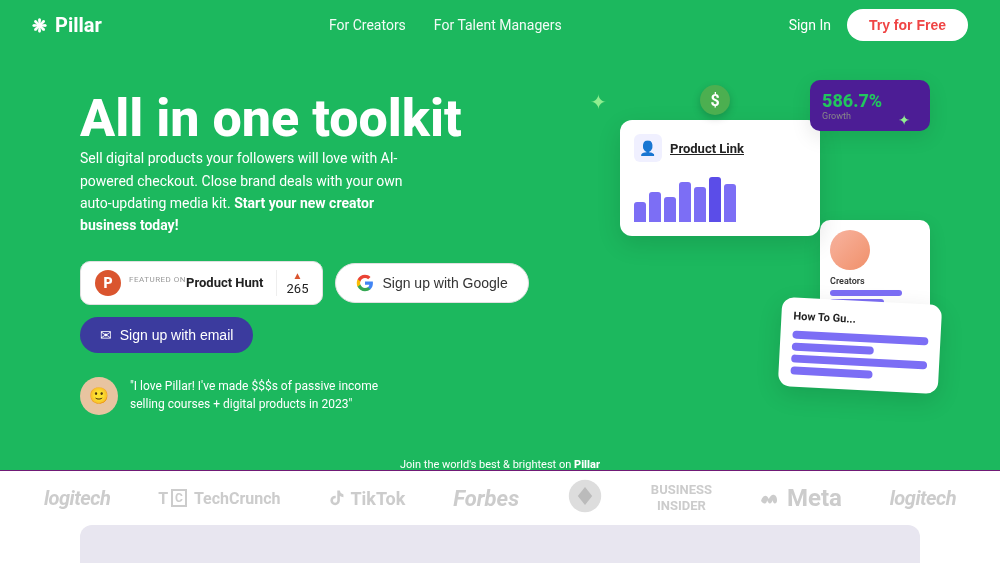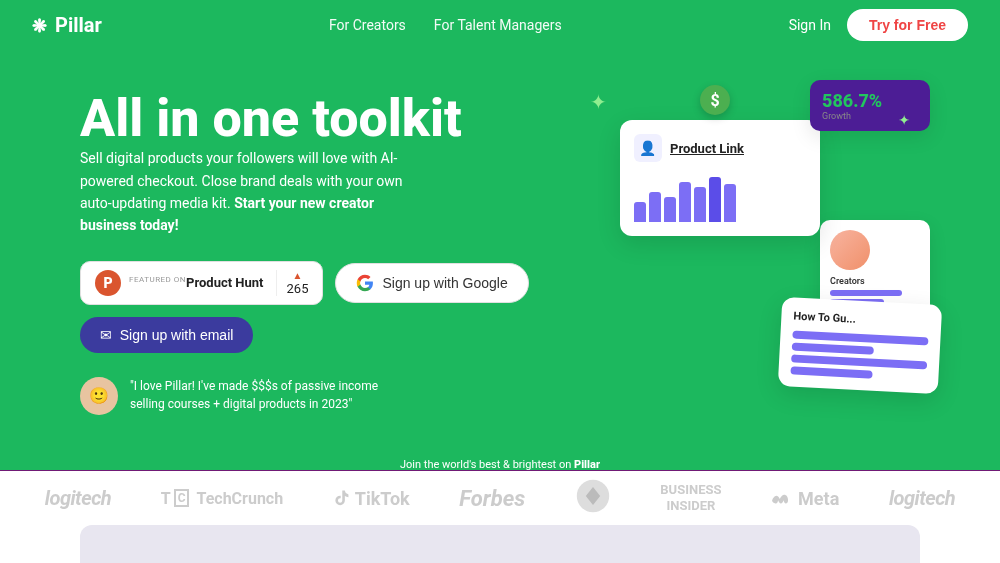--- a/index.html
+++ b/index.html
@@ -290,21 +290,21 @@
     TikTok
   </span>
   <span class="brand-name brand-forbes">Forbes</span>
   <span>
     <svg width="36" height="36" viewBox="0 0 40 40" fill="none">
       <ellipse cx="20" cy="20" rx="18" ry="18" fill="#ddd"></ellipse>
       <path d="M12 20 L20 10 L28 20 L20 30 Z" fill="#bbb"></path>
     </svg>
   </span>
   <span class="brand-name" style="font-size:13px; text-align:center; line-height:1.2; font-weight:700;">BUSINESS<br>INSIDER</span>
-  <span class="brand-name" style="display:flex; align-items:center; gap:5px; font-size:18px;">
+  <span class="brand-name" style="display:flex; align-items:center; gap:5px; font-size:24px;">
     <svg width="22" height="14" viewBox="0 0 40 24" fill="#ccc">
         <path d="M2 18C2 14 6 8 10 8c2 0 4 2 6 6 2-5 5-8 8-8 4 0 7 4 7 10 0 4-2 6-4 6s-3-2-4-6c-1 3-3 6-5 6s-4-3-5-6c-1 4-2 6-4 6-2 0-7-2-7-6z"></path>
       </svg>
     Meta
   </span>
   <span class="brand-name" style="font-style:italic; letter-spacing:-0.5px;">logitech</span>
 </div>
 
 <div class="bottom-section"></div>
 

